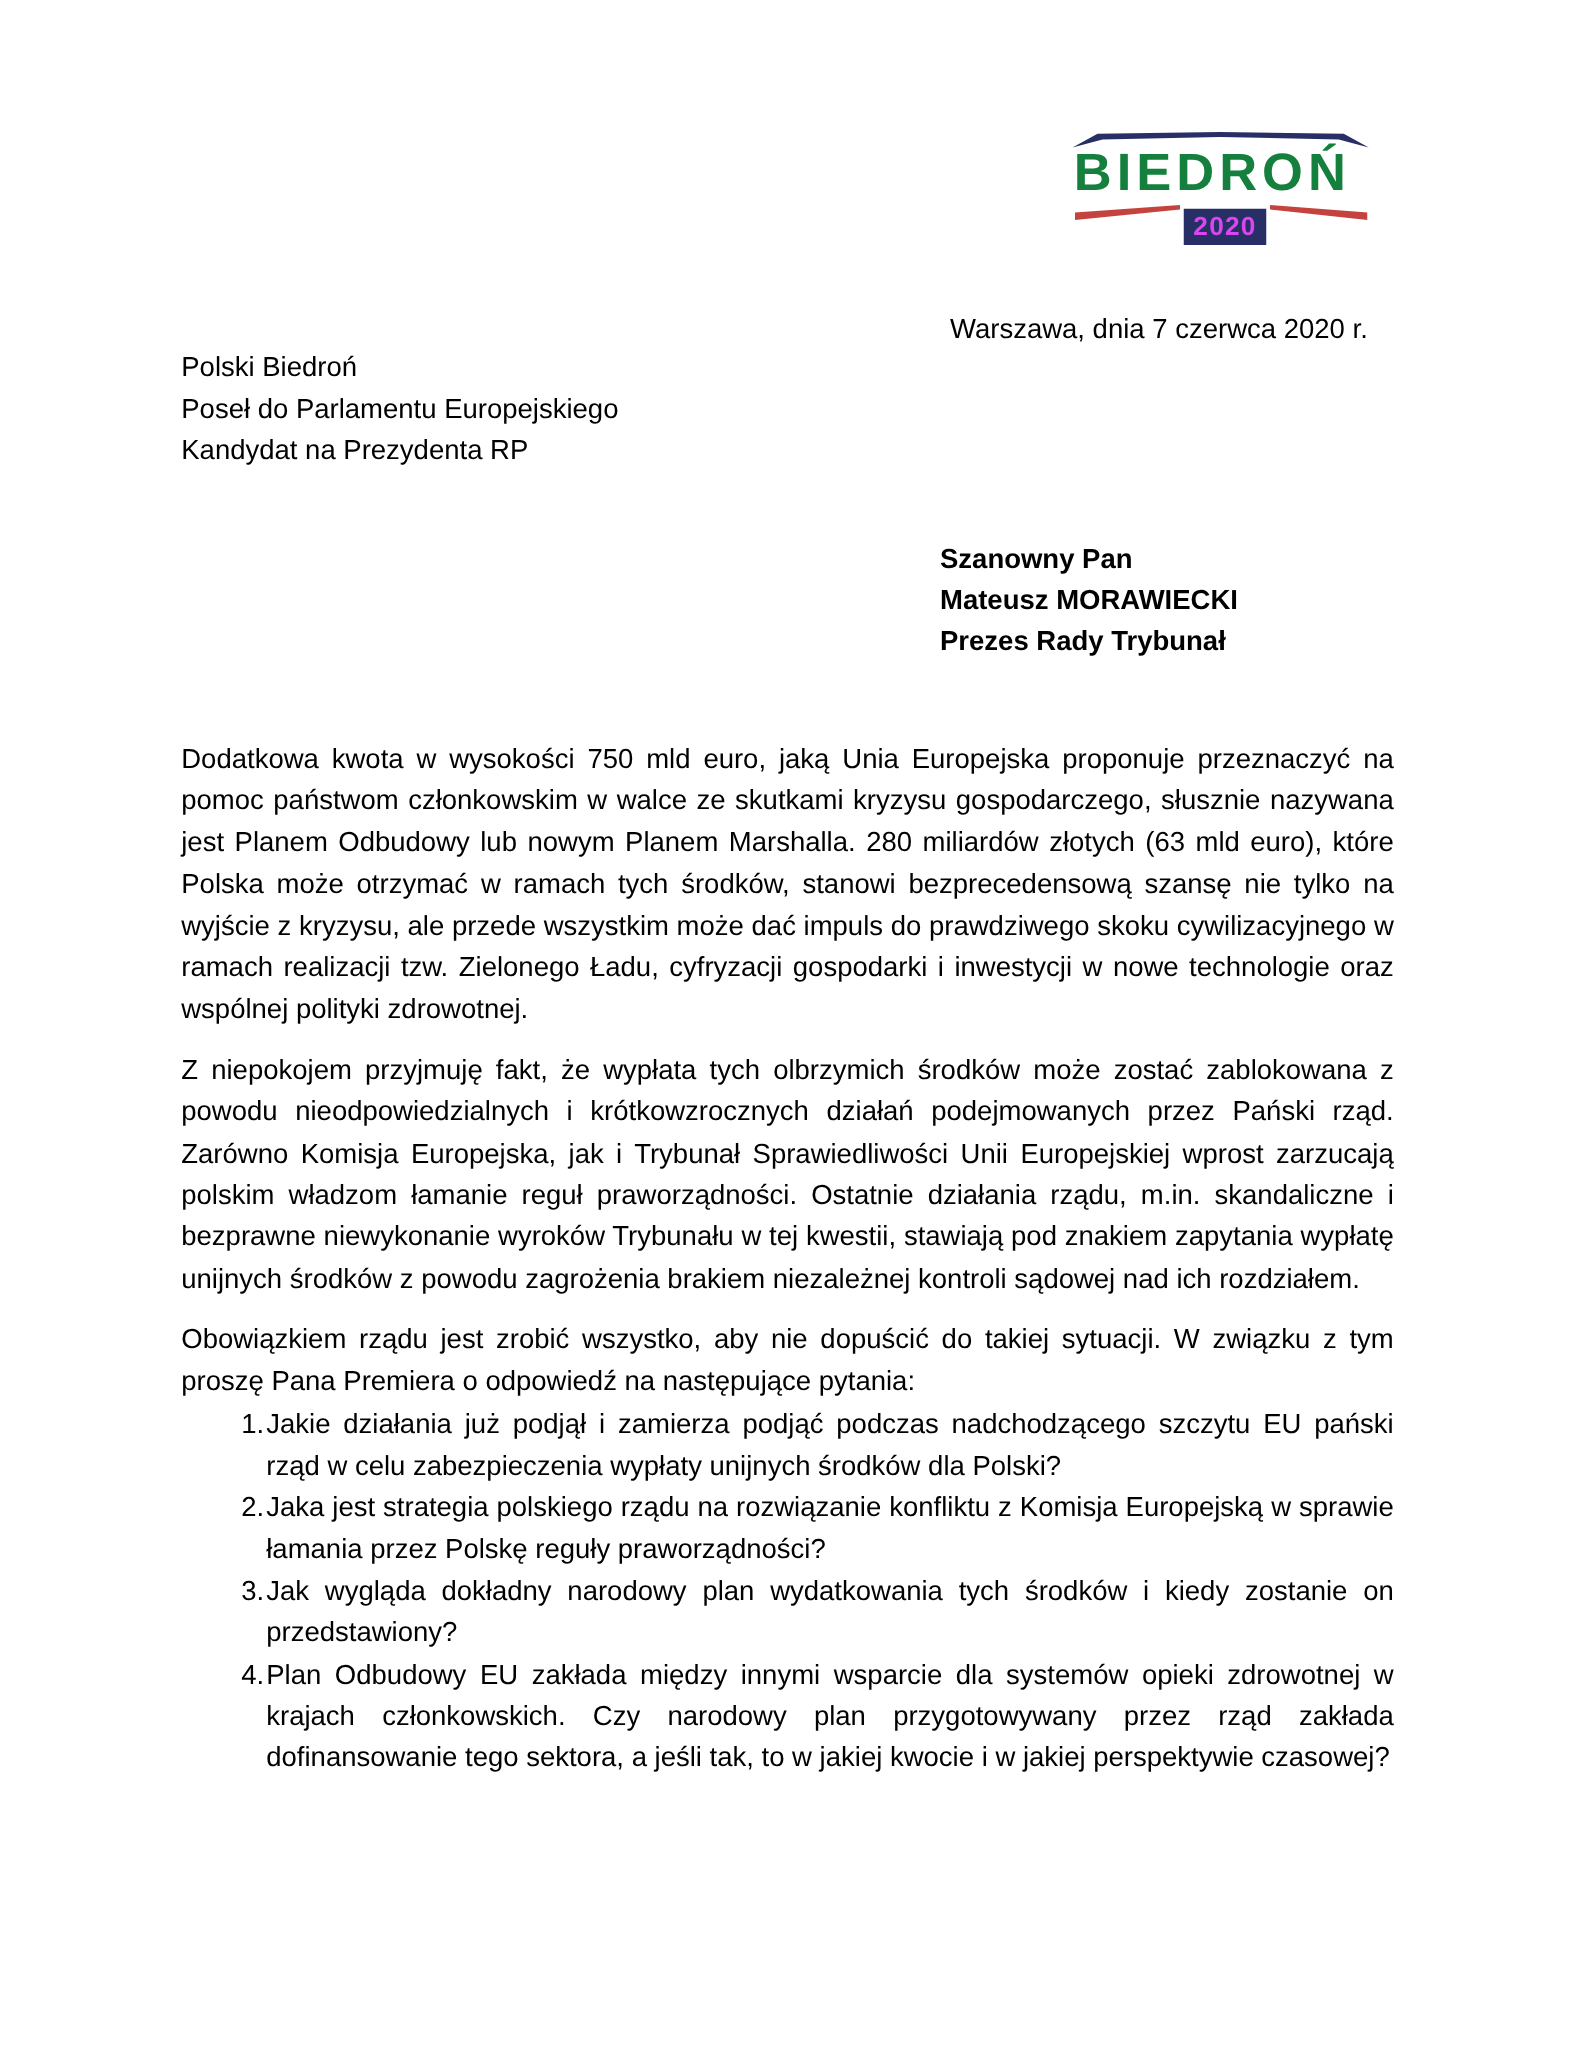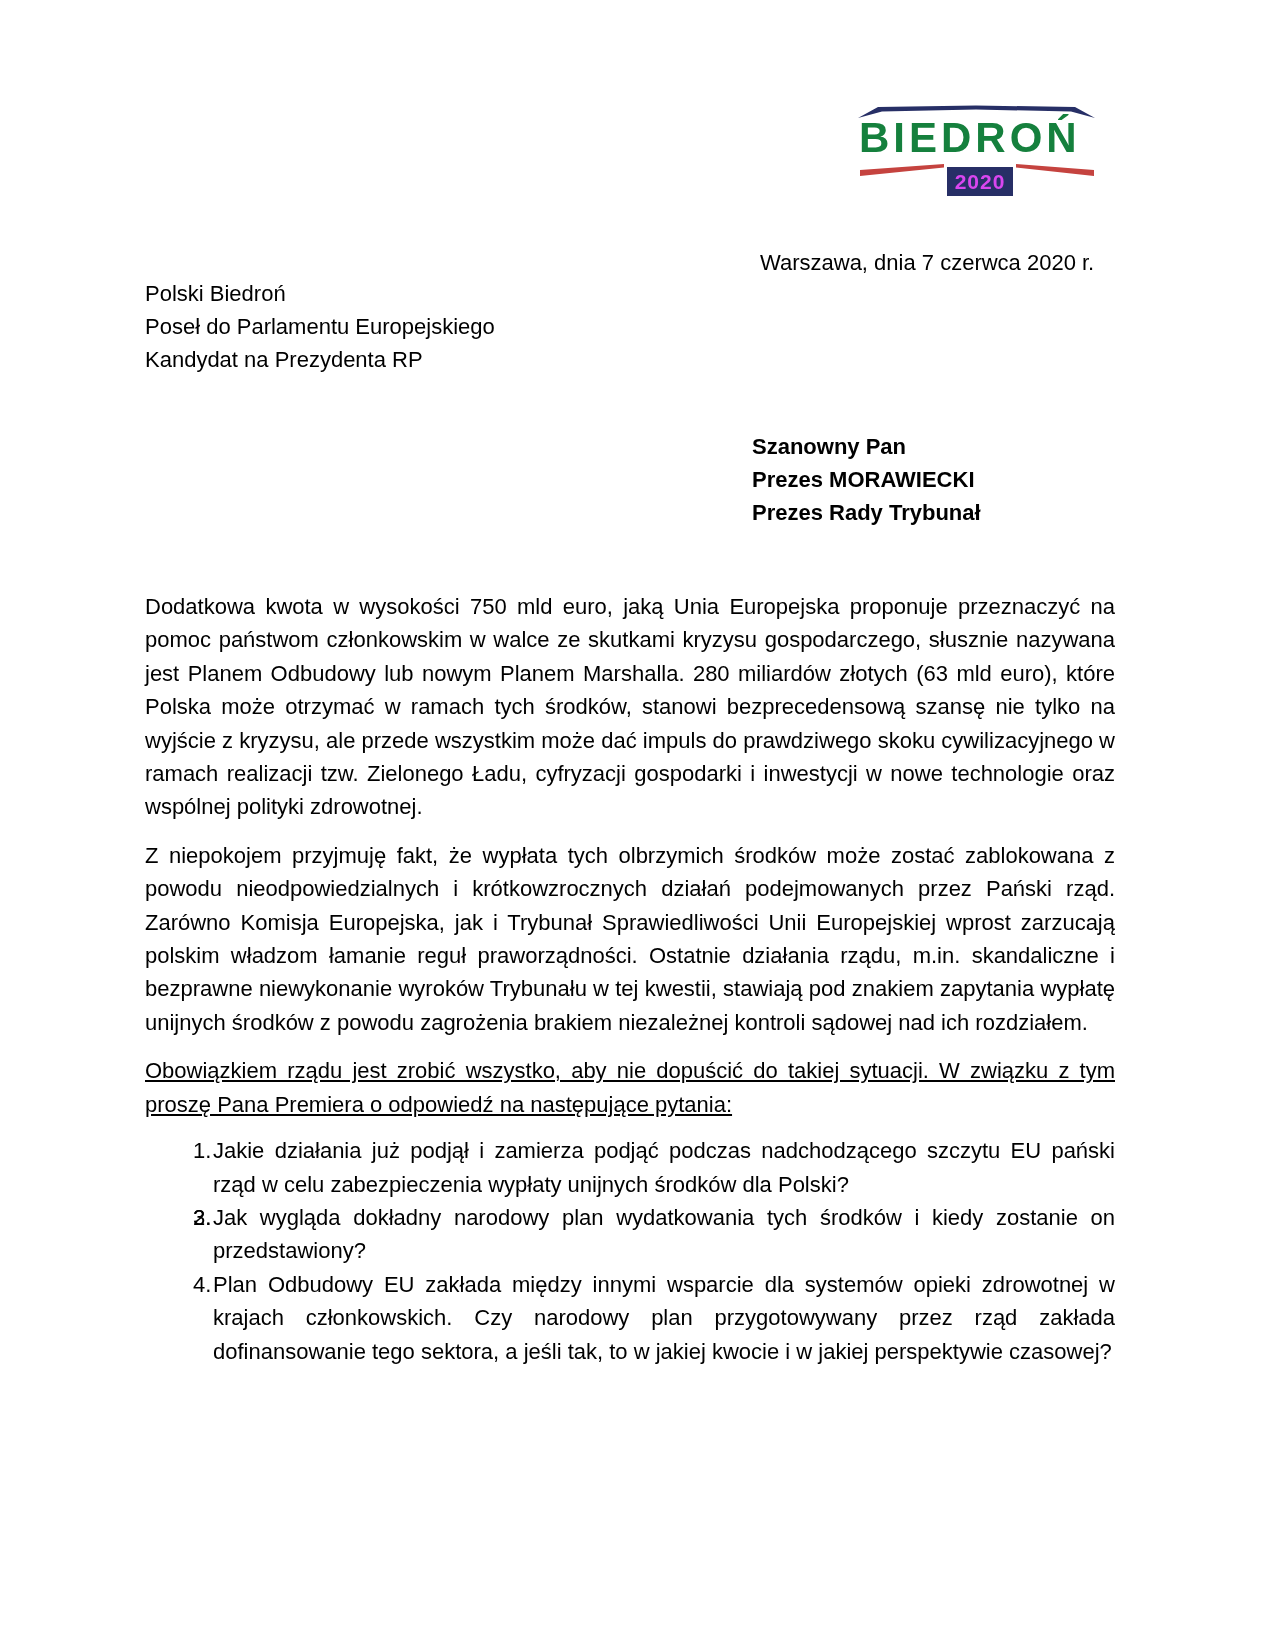--- a/index.html
+++ b/index.html
@@ -40,21 +40,21 @@
   .recipient {
     position:absolute; left:752px; top:430px;
     font-size:22px; line-height:33px; font-weight:bold;
   }
   
   .body-text {
     position:absolute; left:145px; top:590px; width:970px;
     font-size:22px; line-height:33.4px; text-align:justify;
   }
   .body-text p { margin:0 0 15px 0; }
-  .body-text p.no-gap { margin-bottom:13px;text-decoration:underline; }
+  .body-text p.no-gap { margin-bottom:1px; }
   .q-list { margin:0; padding:0; list-style:none; }
   .q-item { position:relative; padding-left:68px; text-align:justify; }
   .q-num  { position:absolute; left:48px; top:0; }
 </style>
 </head>
 <body>
 
 <div class="page">
 
   <div class="logo">
@@ -74,36 +74,37 @@
   <div class="date-line">Warszawa, dnia 7 czerwca 2020 r.</div>
 
   <div class="sender">
     <div>Polski Biedroń</div>
     <div>Poseł do Parlamentu Europejskiego</div>
     <div>Kandydat na Prezydenta RP</div>
   </div>
 
   <div class="recipient">
     <div>Szanowny Pan</div>
-    <div>Prezes MORAWIECKI</div>
+    <div>Mateusz MORAWIECKI</div>
     <div>Prezes Rady Trybunał</div>
   </div>
 
   <div class="body-text">
     <p>Dodatkowa kwota w wysokości 750 mld euro, jaką Unia Europejska  proponuje przeznaczyć na pomoc państwom członkowskim w walce ze skutkami kryzysu gospodarczego, słusznie nazywana jest Planem Odbudowy lub nowym Planem Marshalla. 280 miliardów złotych (63 mld euro), które Polska może otrzymać w ramach tych środków, stanowi bezprecedensową szansę nie tylko na wyjście z kryzysu, ale przede wszystkim może dać impuls do prawdziwego skoku cywilizacyjnego w ramach realizacji tzw. Zielonego Ładu, cyfryzacji gospodarki i inwestycji w nowe technologie oraz wspólnej polityki zdrowotnej.</p>
     <p>Z niepokojem przyjmuję fakt, że wypłata tych olbrzymich środków może zostać zablokowana z powodu nieodpowiedzialnych i krótkowzrocznych działań podejmowanych przez Pański rząd. Zarówno Komisja Europejska, jak i Trybunał Sprawiedliwości Unii Europejskiej wprost zarzucają polskim władzom łamanie reguł praworządności. Ostatnie działania rządu, m.in. skandaliczne i bezprawne niewykonanie wyroków Trybunału w tej kwestii, stawiają pod znakiem zapytania wypłatę unijnych środków z powodu zagrożenia brakiem niezależnej kontroli sądowej nad ich rozdziałem.</p>
     <p class="no-gap">Obowiązkiem rządu jest zrobić wszystko, aby nie dopuścić do takiej sytuacji. W związku z tym proszę Pana Premiera o odpowiedź na następujące pytania:</p>
 
     <ol class="q-list">
       <li class="q-item">
         <span class="q-num">1.</span>
         <span>Jakie działania już podjął i zamierza podjąć podczas nadchodzącego szczytu EU pański rząd w celu zabezpieczenia wypłaty unijnych środków dla Polski?</span>
       </li>
       <li class="q-item">
         <span class="q-num">2.</span>
+        <span>Jaka jest strategia polskiego rządu na rozwiązanie konfliktu z Komisja Europejską w sprawie łamania przez Polskę reguły praworządności?</span>
       </li>
       <li class="q-item">
         <span class="q-num">3.</span>
         <span>Jak wygląda dokładny narodowy plan wydatkowania tych środków i kiedy zostanie on przedstawiony?</span>
       </li>
       <li class="q-item">
         <span class="q-num">4.</span>
         <span>Plan Odbudowy EU zakłada między innymi wsparcie dla systemów opieki zdrowotnej w krajach członkowskich. Czy narodowy plan przygotowywany przez rząd zakłada dofinansowanie tego sektora, a jeśli tak, to w jakiej kwocie i w jakiej perspektywie czasowej?</span>
       </li>
     </ol>

